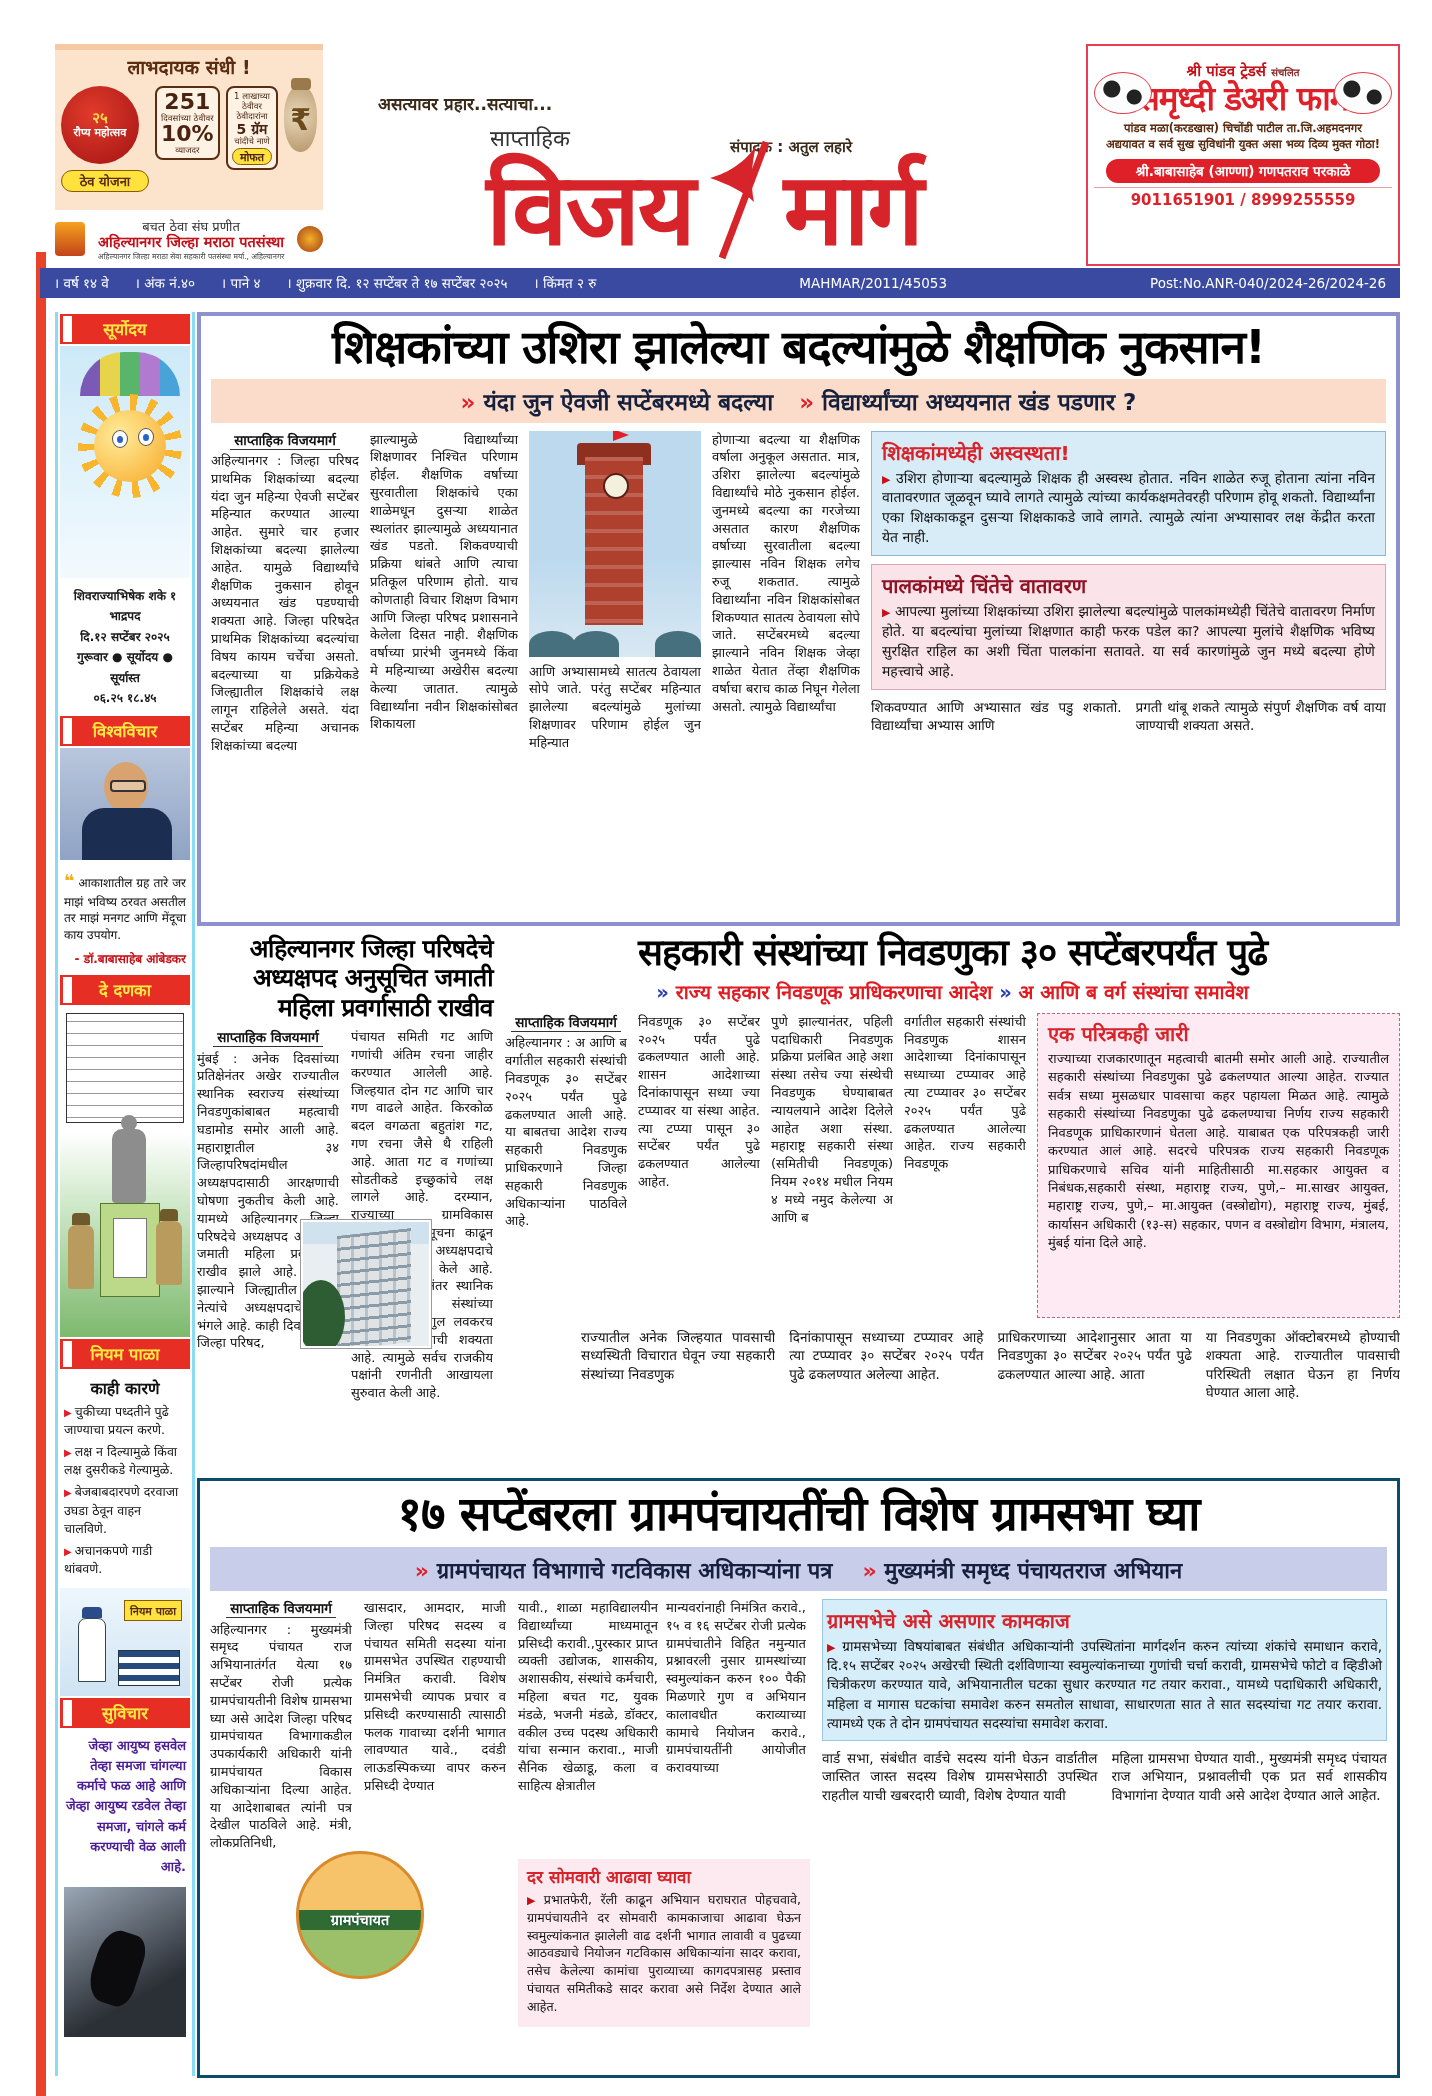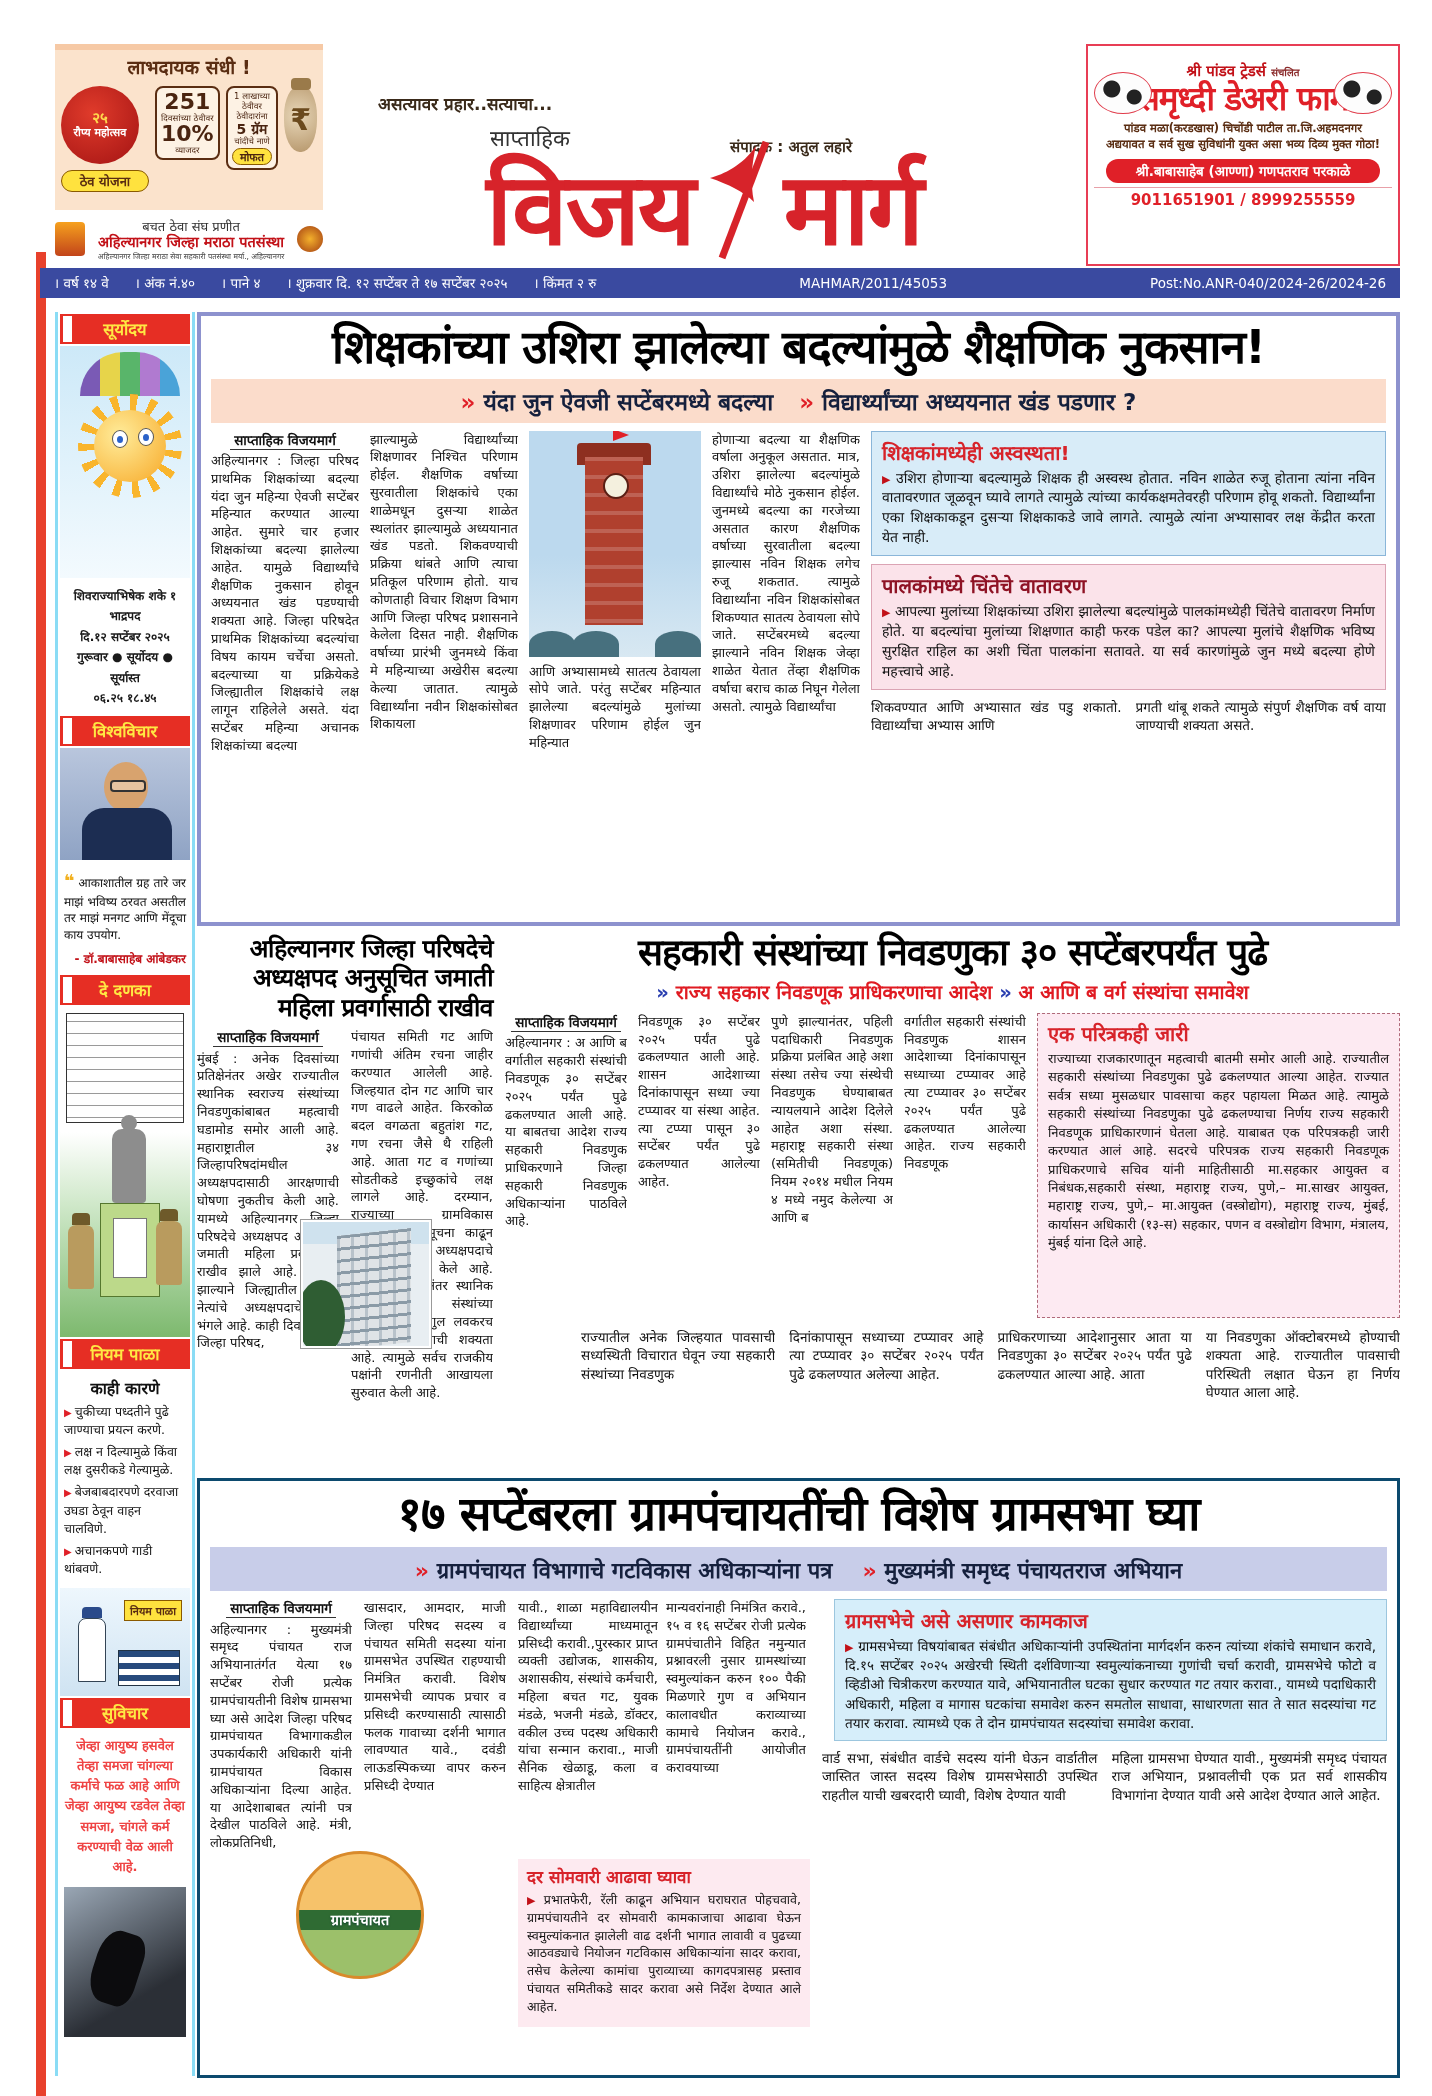--- a/index.html
+++ b/index.html
@@ -85,21 +85,21 @@
   .sb-causes{padding:4px 6px;}
   .sb-causes .t{font-weight:bold;font-size:16px;text-align:center;color:#111;margin:2px 0 4px;}
   .sb-causes ul{list-style:none;margin:0;padding:0;font-size:12.5px;color:#111;line-height:1.45;}
   .sb-causes li{margin:4px 0;}
   .sb-causes li .b{color:#e02028;font-size:10px;margin-right:3px;}
   .cartoon2{height:108px;background:linear-gradient(#eef7fd,#cfe3f2);position:relative;overflow:hidden;}
   .c2-cop{position:absolute;left:18px;top:30px;width:26px;height:62px;background:#fff;border:1.5px solid #345;border-radius:8px 8px 0 0;}
   .c2-cop:before{content:"";position:absolute;left:3px;top:-12px;width:20px;height:11px;background:#2a4a8a;border-radius:4px 4px 0 0;}
   .c2-sign{position:absolute;right:8px;top:12px;background:#ffe23e;border:1px solid #8a5a00;font-weight:bold;font-size:11px;color:#5a2d12;padding:2px 5px;}
   .c2-bars{position:absolute;right:10px;bottom:10px;width:60px;height:34px;background:repeating-linear-gradient(#274a7c 0 6px,#fff 6px 12px);border:1px solid #234;}
-  .sb-suvi{padding:6px 6px;font-size:13px;font-weight:bold;color:#ef4444;text-align:center;line-height:1.55;}
+  .sb-suvi{padding:6px 6px;font-size:13px;font-weight:bold;color:#4c1d95;text-align:right;line-height:1.55;}
   .climber{height:150px;margin:4px 6px;background:linear-gradient(150deg,#9aa7b5,#2b2f36 70%);position:relative;}
   .climber:before{content:"";position:absolute;left:30px;top:44px;width:46px;height:74px;background:#0c0c0e;border-radius:40% 30% 30% 40%;transform:rotate(18deg);}
   
   #article1{left:197px;top:312px;width:1203px;height:614px;border:4px solid #8d92ce;box-sizing:border-box;padding:6px 10px;}
   .a1-head{font-weight:bold;color:#000;font-size:46px;text-align:center;line-height:1.1;letter-spacing:-1px;}
   .kicker{background:#fbdccb;margin-top:6px;padding:6px 8px;display:flex;justify-content:center;gap:26px;font-weight:bold;font-size:23px;color:#15203d;}
   .kicker .ch{color:#e02028;}
   .a1-body{display:flex;gap:11px;margin-top:8px;height:438px;overflow:hidden;}
   .col{font-size:13px;line-height:1.37;text-align:justify;color:#111;overflow:hidden;}
   .byline{text-align:center;font-weight:bold;font-size:13.5px;margin-bottom:3px;}
@@ -154,21 +154,21 @@
   .a4-left .col{width:142px;flex:none;}
   .gp-circle{position:absolute;left:86px;top:252px;width:122px;height:122px;border-radius:50%;border:3px solid #d98a2b;
              background:linear-gradient(#f6c26a 46%,#2f6b33 46% 62%,#9cc06a 62%);overflow:hidden;display:flex;align-items:center;justify-content:center;}
   .gp-label{background:rgba(20,70,25,.0);color:#fff;font-weight:bold;font-size:14.5px;text-shadow:0 1px 2px #143;margin-top:8px;}
   .a4-mid{width:292px;flex:none;display:flex;flex-direction:column;gap:8px;}
   .a4-mid-cols{display:flex;gap:8px;height:252px;overflow:hidden;}
   .a4-mid-cols .col{width:140px;flex:none;}
   .box-pink2{background:#fdeaf0;padding:6px 9px;flex:1;overflow:hidden;}
   .box-pink2 .box-body{font-size:12.5px;}
   .a4-right{flex:1;display:flex;flex-direction:column;gap:8px;overflow:hidden;}
-  .box-blue2{background:#d6eefa;border:1px solid #9cc6de;padding:7px 10px;margin-left:12px;}
+  .box-blue2{background:#d6eefa;border:1px solid #9cc6de;padding:7px 4px;}
   .box-blue2 .box-body{font-size:13.5px;font-weight:500;}
   .a4-tails{display:flex;gap:14px;flex:1;overflow:hidden;}
   .a4-tails .col{flex:1;font-size:13.5px;}
 </style>
 </head>
 <body>
 
 <div id="page">
 
   <div class="abs" id="red-strip"></div>

